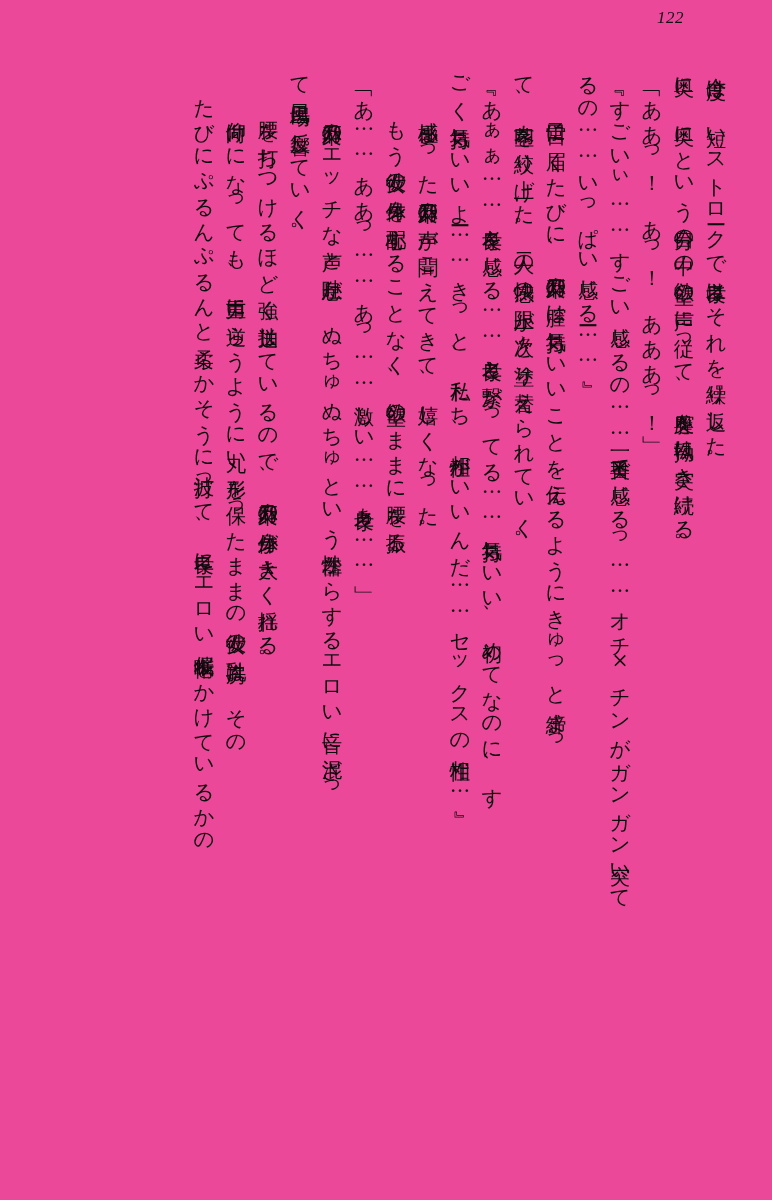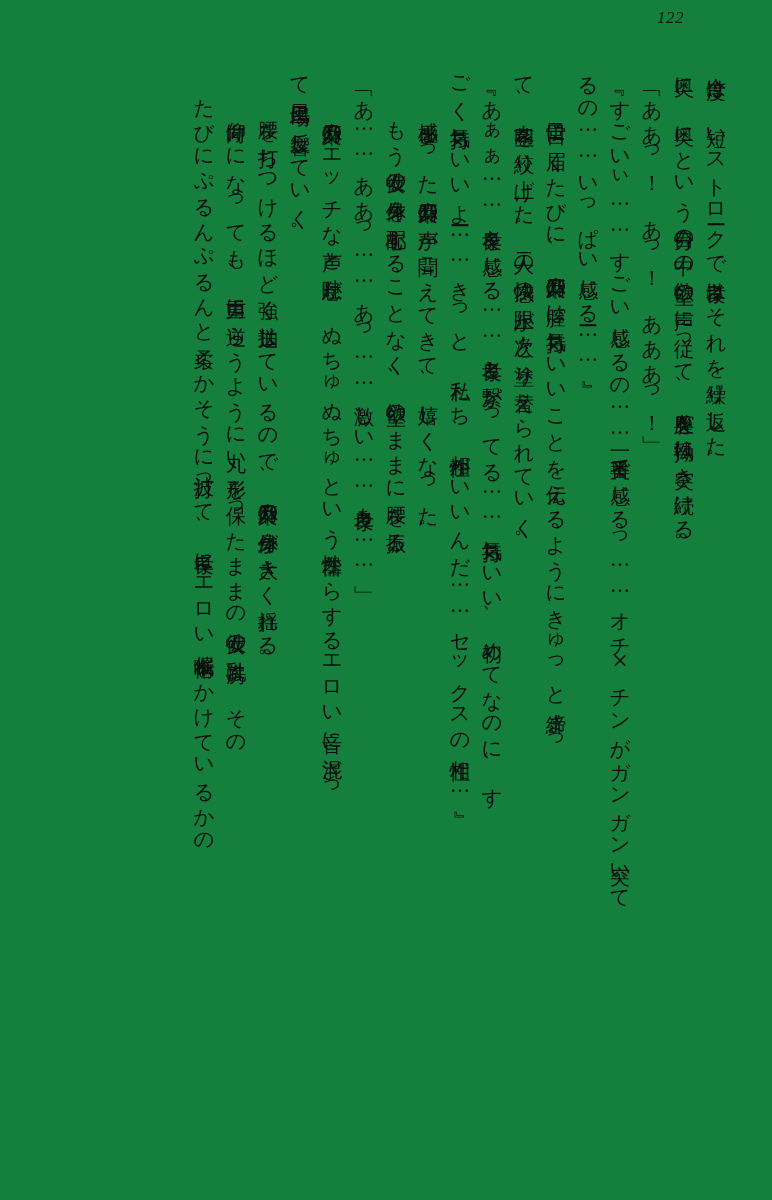--- a/index.html
+++ b/index.html
@@ -8,21 +8,21 @@
     background: #ffffff;
   }
   body {
     font-family: "Liberation Serif", "DejaVu Serif", serif;
     color: #0d0d0d;
   }
   .page {
     position: relative;
     width: 772px;
     height: 1200px;
-    background: #15803d;
+    background: #ec4899;
     overflow: hidden;
     box-sizing: border-box;
   }
   .page-number {
     position: absolute;
     top: 8px;
     right: 88px;
     font-size: 17px;
     font-style: italic;
     font-family: "Liberation Serif", "DejaVu Serif", serif;

